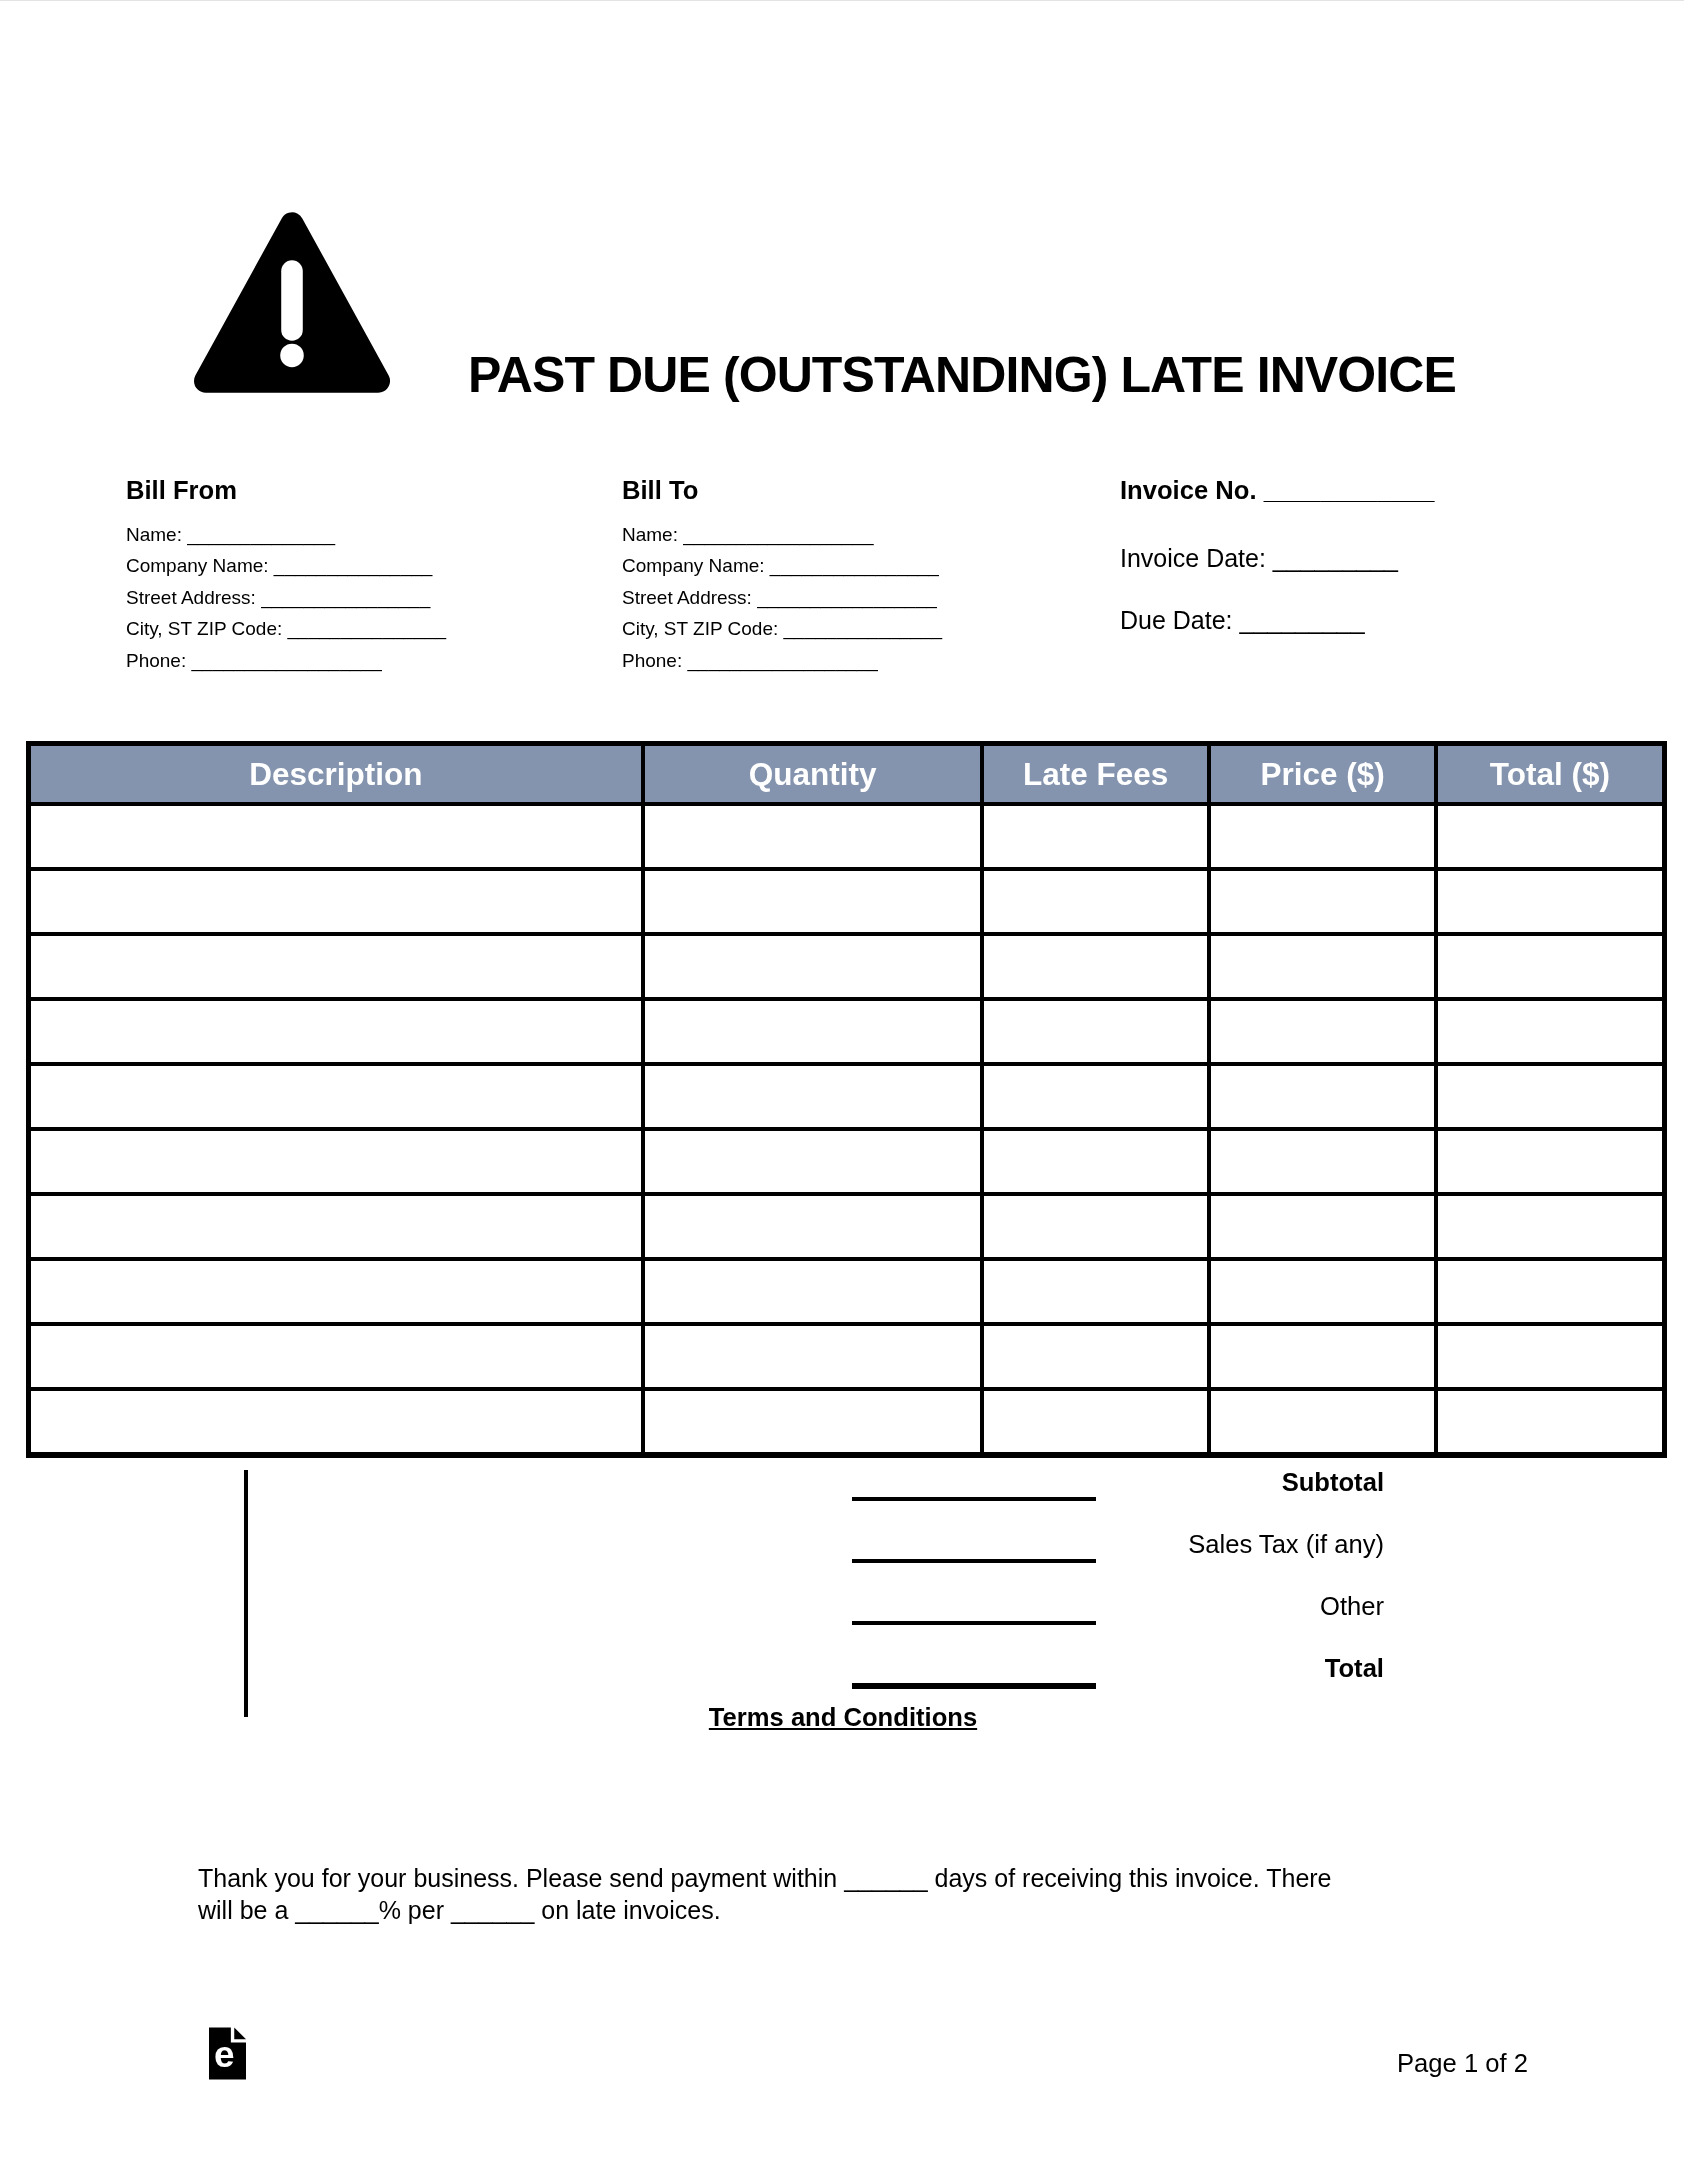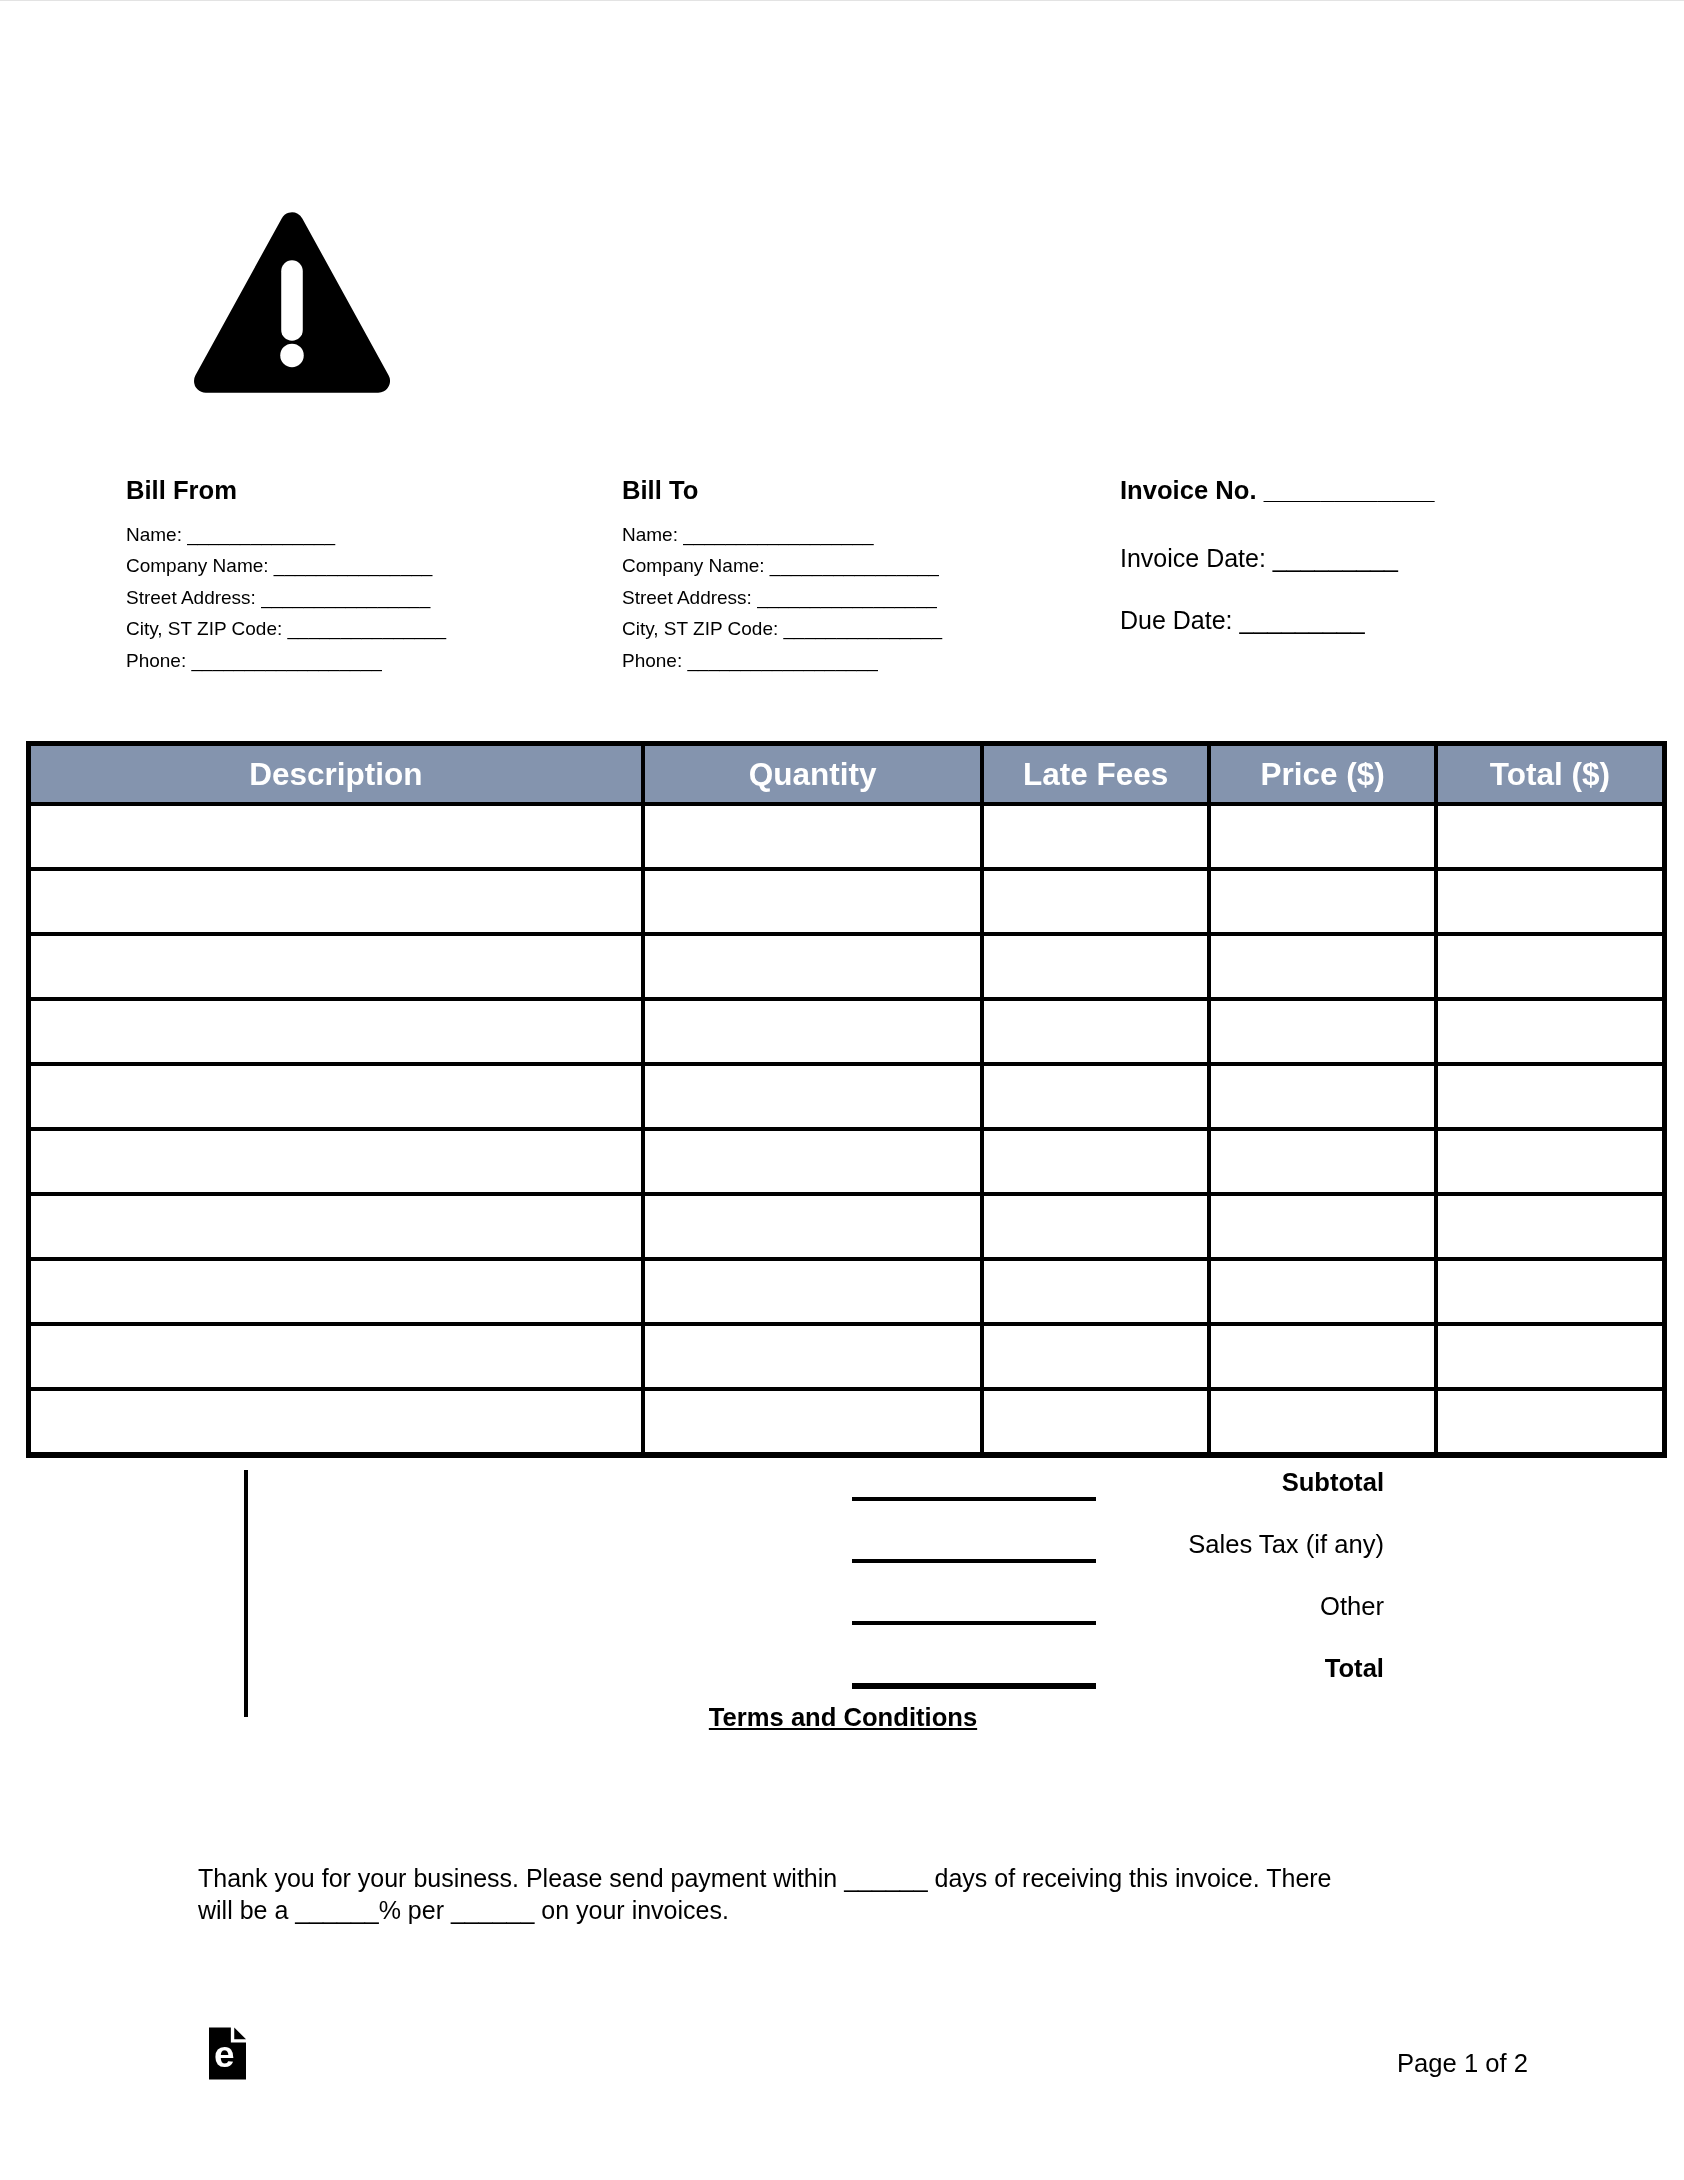--- a/index.html
+++ b/index.html
@@ -54,20 +54,21 @@
 <body>
 
 <div class="page">
 
   <svg class="warn" viewBox="0 0 100 96" aria-hidden="true">
     <polygon points="50,8 94,88 6,88" fill="#000" stroke="#000" stroke-width="12" stroke-linejoin="round"></polygon>
     <line x1="50" y1="32" x2="50" y2="62" stroke="#fff" stroke-width="11" stroke-linecap="round"></line>
     <circle cx="50" cy="75" r="6" fill="#fff"></circle>
   </svg>
 
+  <div class="title">PAST DUE (OUTSTANDING) LATE INVOICE</div>
 
   <div class="party" id="bill-from">
     <div class="hd">Bill From</div>
     <div id="bill-from-fields">
         <div class="ln">Name: ______________</div>
         <div class="ln">Company Name: _______________</div>
         <div class="ln">Street Address: ________________</div>
         <div class="ln">City, ST ZIP Code: _______________</div>
         <div class="ln">Phone: __________________</div>
       </div>
@@ -196,21 +197,21 @@
       </div>
       <div class="sumrow">
         <div class="sumlabel bold">Total</div>
         <div class="sumbox"></div>
       </div>
     </div>
 
   <div class="terms-hd">Terms and Conditions</div>
   <div class="terms-body" id="terms-lines">
       <div>Thank you for your business. Please send payment within ______ days of receiving this invoice. There</div>
-      <div>will be a ______% per ______ on your invoices.</div>
+      <div>will be a ______% per ______ on late invoices.</div>
     </div>
 
   <svg class="logo" viewBox="0 0 44 62" aria-hidden="true">
     <polygon points="0,0 26,0 26,18 44,18 44,62 0,62" fill="#000"></polygon>
     <polygon points="30,0 44,14 30,14" fill="#000"></polygon>
     <text x="6" y="47" fill="#fff" font-family="Liberation Sans, sans-serif" font-size="44" font-weight="bold">e</text>
   </svg>
   <div class="pageno">Page 1 of 2</div>
 
 </div>

